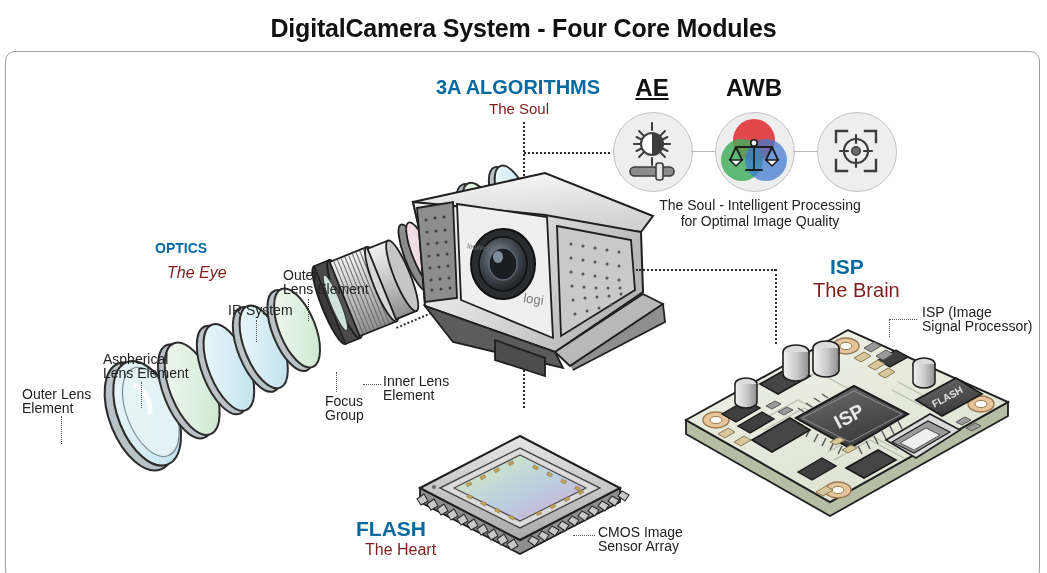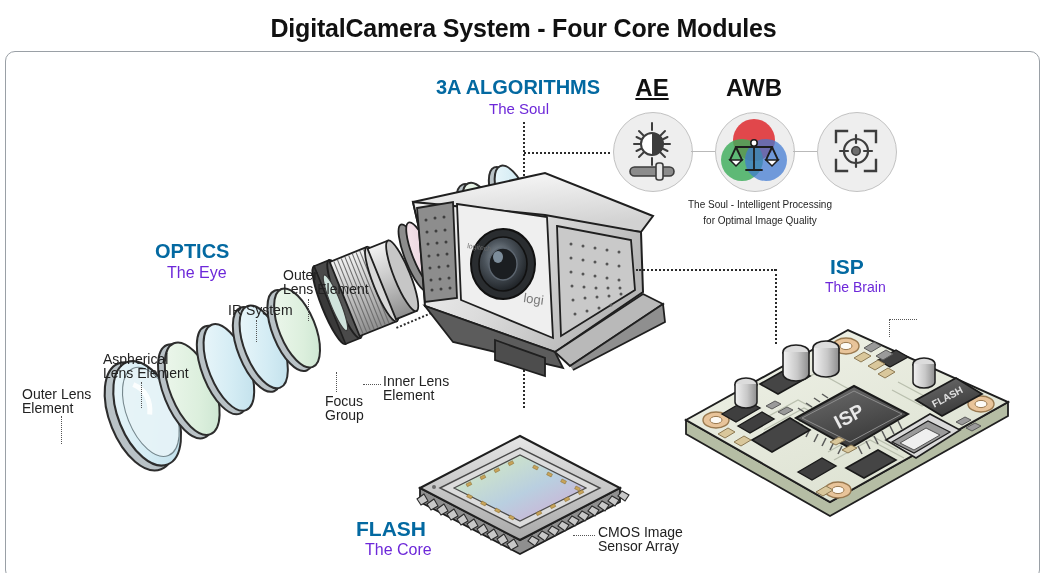--- a/index.html
+++ b/index.html
@@ -17,21 +17,21 @@
 
   
   #diagram-frame{
     position:absolute;left:5px;top:39px;width:1035px;height:529px;
     border:1.4px solid #9aa0a6;border-radius:10px;background:#ffffff;
     box-sizing:border-box;
   }
 
   
   .module-title{position:absolute;font-weight:bold;color:#0369a1;white-space:nowrap;}
-  .module-sub{position:absolute;color:#6d28d9;white-space:nowrap;}
+  .module-sub{position:absolute;color:#7f1d1d;white-space:nowrap;}
   .callout{position:absolute;font-size:14px;line-height:13px;color:#222;white-space:nowrap;}
   .callout.c2{line-height:14px;}
 
   
   .dotline-h{
     position:absolute;height:0;border-top:2.6px dotted #2b2b2b;
   }
   .dotline-v{
     position:absolute;width:0;border-left:2.6px dotted #2b2b2b;
   }
@@ -43,38 +43,38 @@
   .aaa-badge{
     position:absolute;width:78px;height:78px;border-radius:50%;
     background:#eeeeee;border:1.4px solid #c2c2c2;
   }
   .aaa-label{
     position:absolute;width:78px;text-align:center;
     font-size:24px;font-weight:bold;color:#111;
   }
   .aaa-connector{position:absolute;height:1.4px;background:#b9b9b9;}
   #aaa-caption{
-    position:absolute;text-align:center;font-size:10px;line-height:16px;color:#1f1f1f;
+    position:absolute;text-align:center;font-size:14px;line-height:16px;color:#1f1f1f;
   }
 
   
   .art{position:absolute;}
   svg{display:block;overflow:visible;}
 </style>
 </head>
 <body>
 
 <div id="stage">
 
   <div id="page-title">DigitalCamera System - Four Core Modules</div>
 
   <div id="diagram-frame"></div>
 
-  <div class="module-title" style="left:155px;top:228px;font-size:20px;">OPTICS</div>
-  <div class="module-sub" style="left:167px;top:252px;font-size:16px;">The Eye</div>
+  <div class="module-title" style="left:155px;top:228px;font-size:14px;">OPTICS</div>
+  <div class="module-sub" style="left:167px;top:252px;font-size:16px;font-style:italic;">The Eye</div>
 
   <div class="art" style="left:35px;top:300px;">
     <svg width="400" height="230" viewBox="0 0 400 230">
       <defs>
         <linearGradient id="gl1" x1="0" y1="0" x2="1" y2="1">
           <stop offset="0%" stop-color="#eef8fb"></stop>
             <stop offset="55%" stop-color="#d4ecf4"></stop>
           <stop offset="100%" stop-color="#bcdde9"></stop>
         </linearGradient>
         <linearGradient id="gl2" x1="0" y1="0" x2="1" y2="1">
@@ -379,21 +379,21 @@
       <path d="M 160 182 L 248 124 L 268 134 L 175 196 Z" fill="#b9b9b9" stroke="#1f1f1f" stroke-width="1.8"></path>
       <path d="M 175 196 L 268 134 L 270 152 L 178 200" fill="#8f8f8f" stroke="#1f1f1f" stroke-width="1.8"></path>
       <path d="M 100 170 L 150 188 L 150 206 L 100 190 Z" fill="#4d4d4d" stroke="#1f1f1f" stroke-width="1.8"></path>
     </svg>
   </div>
 
   <div class="dotline-h" style="left:636px;top:257px;width:140px;"></div>
   <div class="dotline-v" style="left:775px;top:257px;height:75px;"></div>
 
   <div class="module-title" style="left:356px;top:505px;font-size:21px;">FLASH</div>
-  <div class="module-sub" style="left:365px;top:529px;font-size:16px;">The Core</div>
+  <div class="module-sub" style="left:365px;top:529px;font-size:16px;">The Heart</div>
 
   <div class="art" style="left:408px;top:398px;">
     <svg width="225" height="150" viewBox="0 0 225 150">
       <defs>
         <linearGradient id="sensorSide" x1="0" y1="0" x2="0" y2="1">
           <stop offset="0%" stop-color="#e6e6e6"></stop>
             <stop offset="100%" stop-color="#a9a9a9"></stop>
         </linearGradient>
         <linearGradient id="dieGrad" x1="0" y1="0" x2="1" y2="1">
           <stop offset="0%" stop-color="#efe7c9"></stop>
@@ -458,21 +458,21 @@
       </g>
       <circle cx="26" cy="77" r="2" fill="#6a6a6a"></circle>
     </svg>
   </div>
 
   <div class="callout c2" style="left:598px;top:513px;white-space:pre;">CMOS Image
 Sensor Array</div>
   <div class="leader-h" style="left:573px;top:523px;width:22px;"></div>
 
   <div class="module-title" style="left:830px;top:243px;font-size:21px;">ISP</div>
-  <div class="module-sub" style="left:813px;top:267px;font-size:14px;margin-left:12px;">The Brain</div>
+  <div class="module-sub" style="left:813px;top:267px;font-size:20px;">The Brain</div>
 
   <div class="art" style="left:678px;top:300px;">
     <svg width="350" height="220" viewBox="0 0 350 220">
       <defs>
         <linearGradient id="pcbTop" x1="0" y1="0" x2="0.6" y2="1">
           <stop offset="0%" stop-color="#f0f2e8"></stop>
             <stop offset="100%" stop-color="#dde2d2"></stop>
         </linearGradient>
         <linearGradient id="chipG" x1="0" y1="0" x2="0.5" y2="1">
           <stop offset="0%" stop-color="#6f6f6f"></stop>
@@ -580,16 +580,18 @@
       </g>
 
       <g>
         <path d="M 208 128 L 252 102 L 282 118 L 238 146 Z" fill="#dadada" stroke="#1f1f1f" stroke-width="1.6"></path>
         <path d="M 214 130 L 250 109 L 272 120 L 236 141 Z" fill="#9b9b9b" stroke="#1f1f1f" stroke-width="1.2"></path>
         <path d="M 222 131 L 248 116 L 262 123 L 236 138 Z" fill="#efefef" stroke="#555" stroke-width="1"></path>
       </g>
     </svg>
   </div>
 
+  <div class="callout c2" style="left:922px;top:293px;white-space:pre;">ISP (Image
+Signal Processor)</div>
   <div class="leader-v" style="left:889px;top:307px;height:18px;"></div>
   <div class="leader-h" style="left:889px;top:307px;width:28px;"></div>
 
 </div>
 
 </body></html>

